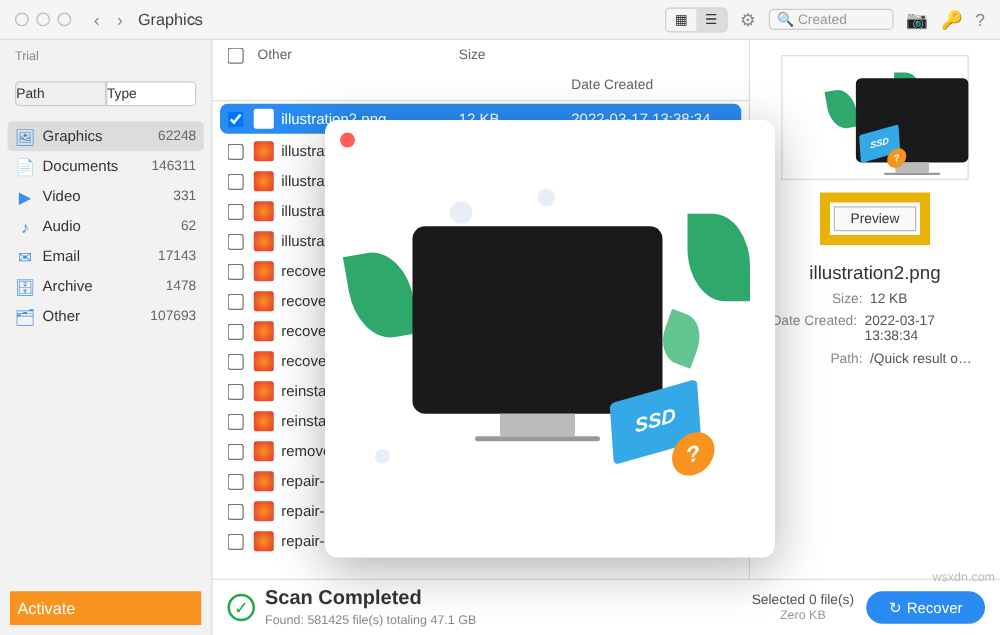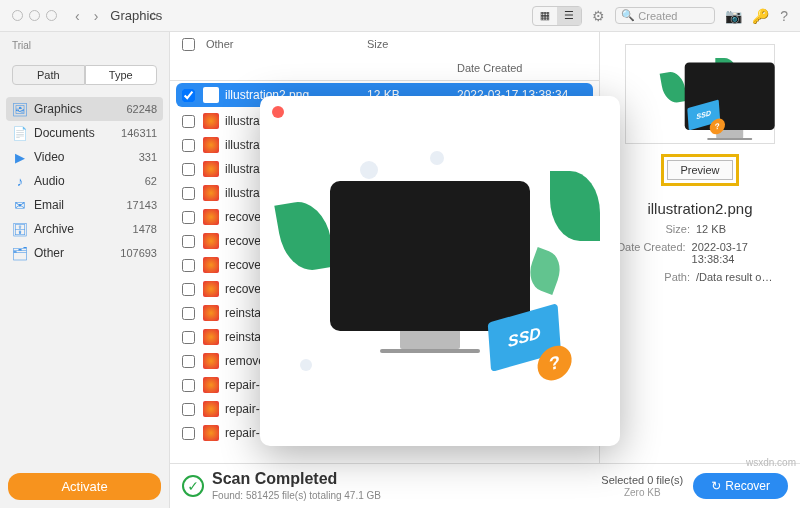--- a/index.html
+++ b/index.html
@@ -8,30 +8,30 @@
 .titlebar { height: 32px; background: #f5f5f5; display: flex; align-items: center; padding: 0 12px; border-bottom: 1px solid #e0e0e0; }
 .traffic { display: flex; gap: 6px; margin-right: 12px; }
 .dot { width: 11px; height: 11px; border-radius: 50%; border: 1px solid #bbb; }
 .home-icon { margin-left: auto; color: #666; }
 .main { display: flex; flex: 1; min-height: 0; }
 .sidebar { width: 170px; background: #f2f2f2; border-right: 1px solid #e0e0e0; display: flex; flex-direction: column; }
 .brand { padding: 8px 12px; }
 .brand-title { font-size: 14px; font-weight: bold; }
 .brand-trial { font-size: 10px; color: #888; }
 .seg { display: flex; padding: 6px 12px; gap: 0; }
-.seg-btn { flex: 1; font-size: 11px; padding: 3px 0; text-align: center; border: 1px solid #ccc; background: #efefef; }
+.seg-btn { flex: 1; font-size: 11px; padding: 3px 0; border: 1px solid #ccc; background: #efefef; }
 .seg-btn:first-child { border-radius: 4px 0 0 4px; }
 .seg-btn:last-child { border-radius: 0 4px 4px 0; }
 .seg-btn.active { background: #fff; }
 .cats { flex: 1; padding-top: 6px; }
 .cat { display: flex; align-items: center; padding: 4px 12px; font-size: 12px; cursor: pointer; }
 .cat.active { background: #dcdcdc; border-radius: 4px; margin: 0 6px; padding: 4px 6px; }
 .cat-icon { width: 16px; height: 16px; margin-right: 6px; color: #3a8fe8; display: inline-flex; align-items: center; justify-content: center; font-size: 13px; }
 .cat-count { margin-left: auto; font-size: 11px; color: #666; }
-.activate { margin: 8px; padding: 6px; text-align: center; background: #f7931e; color: #fff; border-radius: 12px; font-size: 13px; cursor: pointer; }
+.activate { margin: 8px; padding: 6px; background: #f7931e; color: #fff; border-radius: 0; font-size: 13px; cursor: pointer; }
 .content { flex: 1; display: flex; flex-direction: column; min-width: 0; position: relative; }
 
 .top-controls { display: flex; align-items: center; gap: 10px; flex: 1; margin-left: 4px; }
 .nav-arrow { color: #888; font-size: 14px; cursor: pointer; padding: 0 2px; }
 .crumb { font-size: 13px; color: #444; }
 .view-toggle { display: flex; border: 1px solid #ccc; border-radius: 4px; }
 .vt-btn { width: 24px; height: 18px; display: inline-flex; align-items: center; justify-content: center; font-size: 11px; }
 .vt-btn.active { background: #dcdcdc; }
 .search-box { display: flex; align-items: center; border: 1px solid #ccc; border-radius: 4px; padding: 1px 6px; font-size: 11px; color: #999; }
 .tb-icon { color: #888; font-size: 14px; cursor: pointer; }
@@ -45,21 +45,21 @@
 .fl-body { flex: 1; overflow: hidden; }
 .row { display: flex; align-items: center; padding: 4px 12px; font-size: 12px; }
 .row input[type=checkbox] { margin-right: 8px; }
 .row.selected { background: #2a8bf2; color: #fff; border-radius: 6px; margin: 2px 6px; padding: 4px 6px; }
 .row-icon { width: 16px; height: 16px; margin-right: 6px; display: inline-block; border-radius: 2px; }
 .row-name { flex: 1; white-space: nowrap; overflow: hidden; text-overflow: ellipsis; }
 .row-size { width: 90px; }
 .row-date { width: 130px; }
 .detail { width: 200px; padding: 12px; display: flex; flex-direction: column; align-items: center; gap: 6px; }
 .thumb-box { width: 150px; height: 100px; border: 1px solid #ddd; background: #fff; display: flex; align-items: center; justify-content: center; }
-.preview-btn-wrap { border: 3px solid #eab308; padding: 3px; margin: 4px 12px; }
+.preview-btn-wrap { border: 8px solid #eab308; padding: 3px; margin: 4px 12px; }
 .preview-btn { border: 1px solid #bbb; padding: 3px 12px; font-size: 11px; background: #fafafa; cursor: pointer; }
 .detail-title { font-size: 15px; font-weight: 500; margin-top: 4px; }
 .meta-row { display: flex; font-size: 11px; color: #555; width: 100%; }
 .meta-label { width: 78px; text-align: right; margin-right: 6px; color: #888; }
 .footer { display: flex; align-items: center; padding: 6px 12px; border-top: 1px solid #e0e0e0; }
 .scan-status { display: flex; align-items: center; gap: 8px; }
 .check-circle { width: 22px; height: 22px; border: 2px solid #28a745; border-radius: 50%; color: #28a745; display: flex; align-items: center; justify-content: center; font-size: 14px; }
 .scan-txt b { font-size: 16px; }
 .scan-txt small { font-size: 10px; color: #888; text-align: right; }
 .footer-right { margin-left: auto; display: flex; align-items: center; gap: 10px; }
@@ -305,21 +305,21 @@
           <div class="meta-row">
               <span class="meta-label">Size:</span>
               <span>12 KB</span>
             </div>
           <div class="meta-row">
               <span class="meta-label">Date Created:</span>
               <span>2022-03-17 13:38:34</span>
             </div>
           <div class="meta-row">
               <span class="meta-label">Path:</span>
-              <span>/Data result o…</span>
+              <span>/Quick result o…</span>
             </div>
         </div>
       </div>
       <div class="footer">
         <div class="scan-status">
           <div class="check-circle">✓</div>
           <div class="scan-txt">
             <b>Scan Completed</b><br>
             <small>Found: 581425 file(s) totaling 47.1 GB</small>
           </div>

